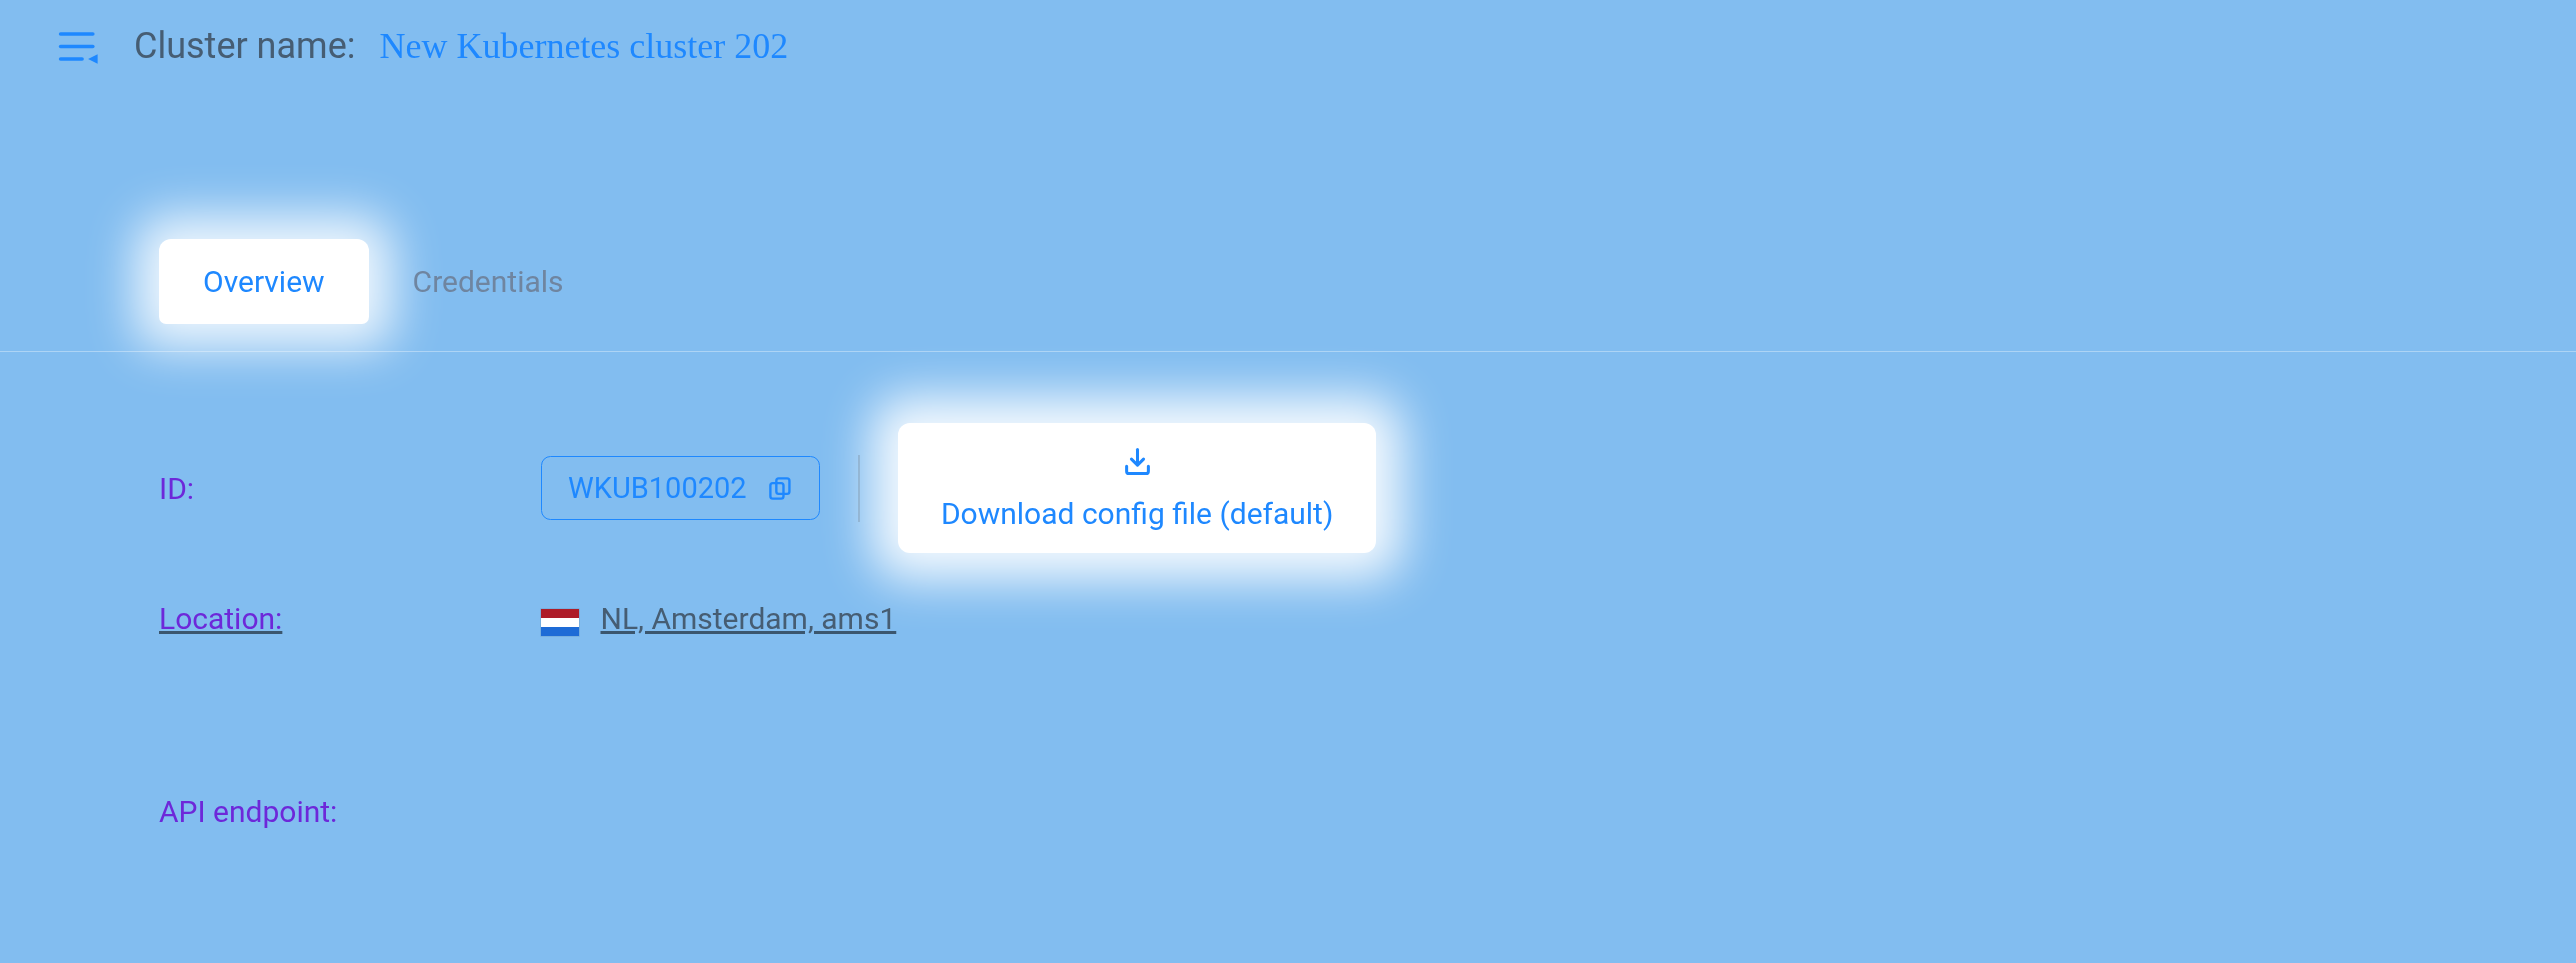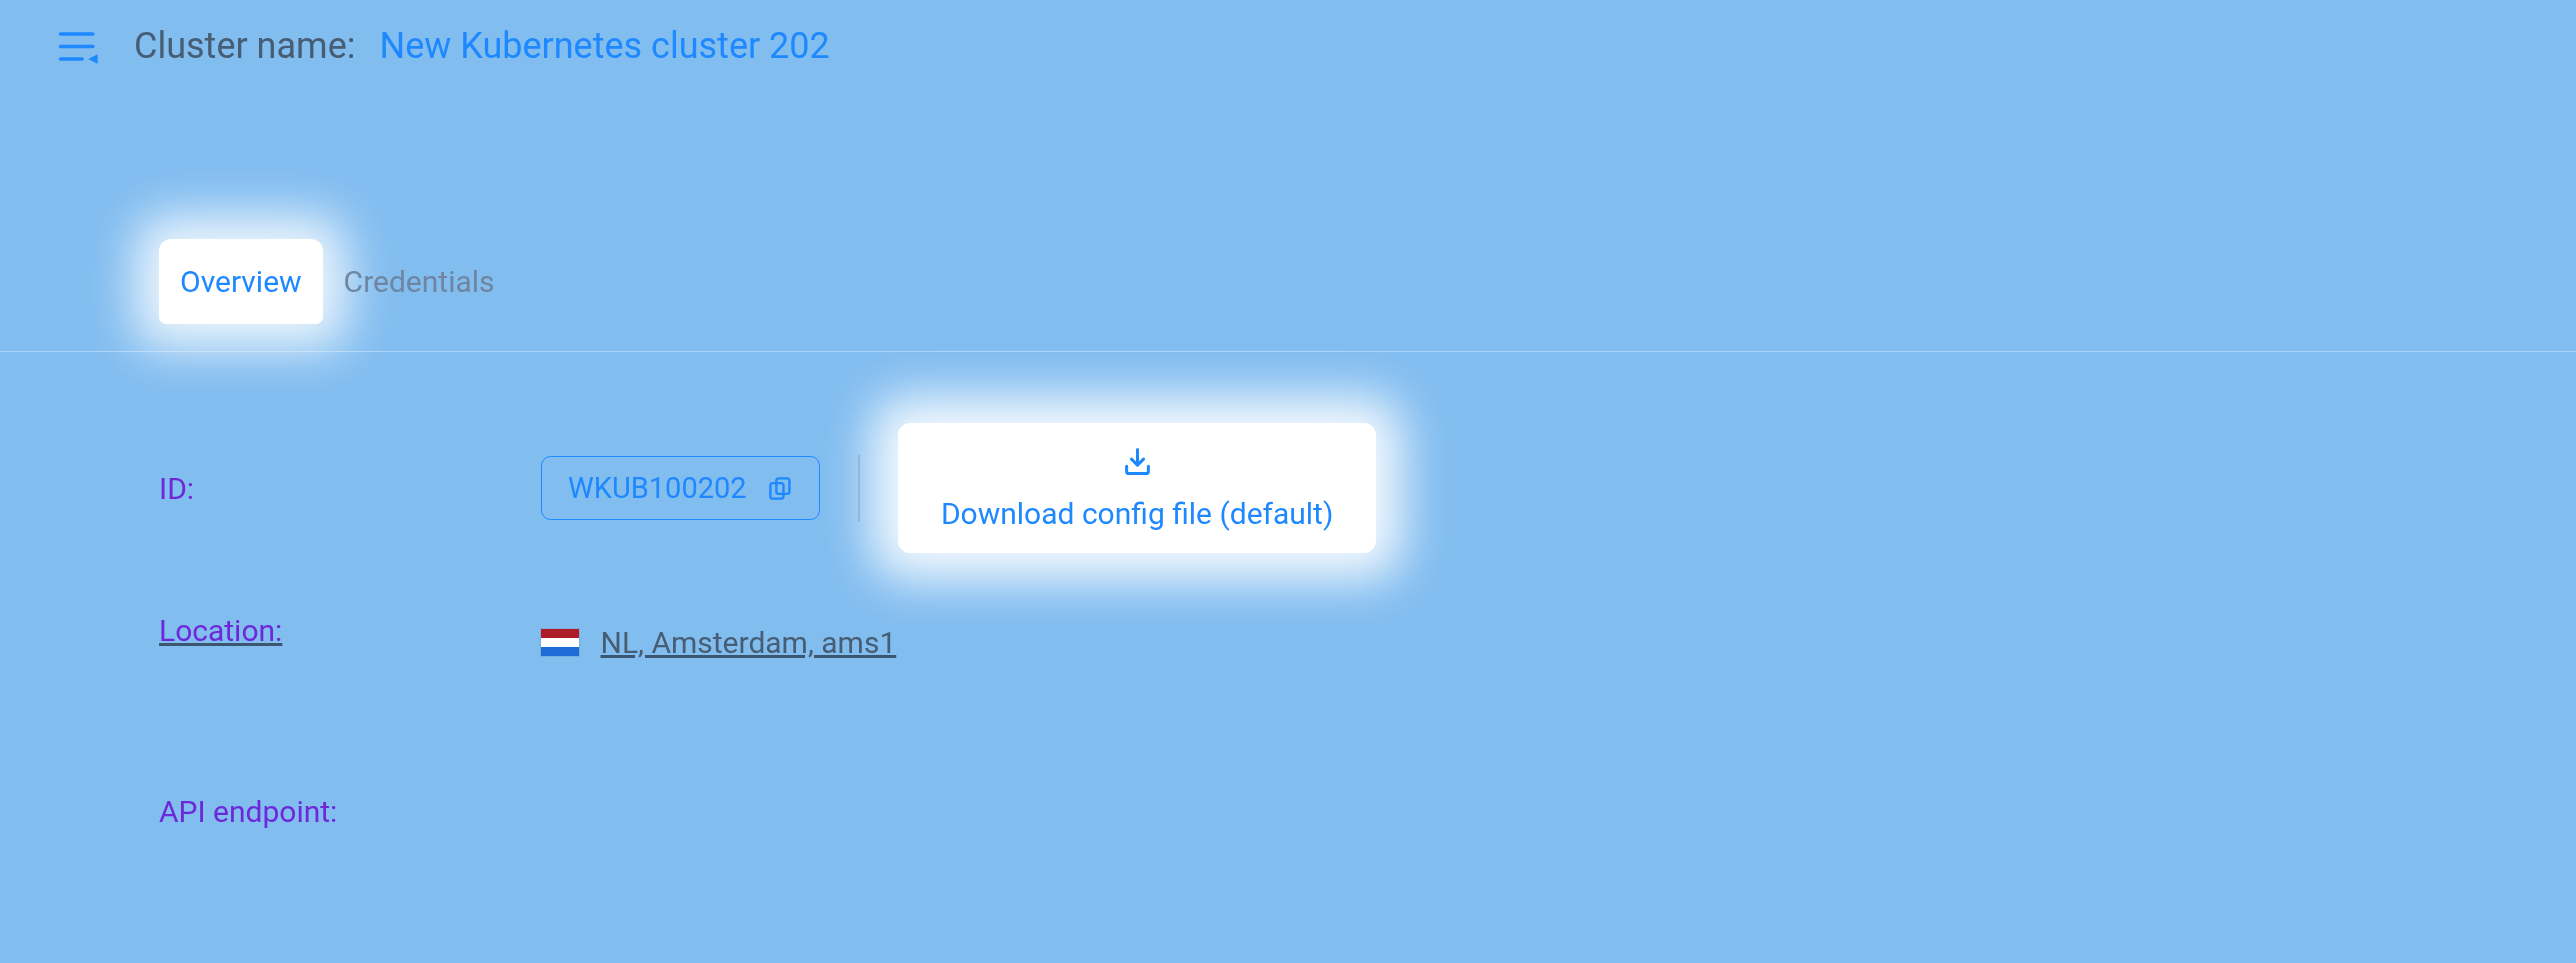--- a/index.html
+++ b/index.html
@@ -25,34 +25,34 @@
     gap: 34px;
   }
   .menu-icon svg { display:block; }
   .title-wrap {
     display: flex;
     align-items: baseline;
     gap: 24px;
     font-size: 36px;
   }
   .title-label { color:#465d73; }
-  .title-value { color:#1e88ff; }
+  .title-value { color:#1e88ff;font-family:Liberation Serif, serif; }
 
   
   .tabs-row {
     position: absolute;
     left: 159px;
     top: 239px;
     display: flex;
     align-items: center;
     font-size: 30px;
     color:#6f85a0;
   }
   .tab {
-    padding: 25px 21px;
+    padding: 25px 44px;
     border-radius: 9.5px;
     cursor: pointer;
   }
   .tab.active {
     background:#fff;
     color:#1e88ff;
     border-radius: 12px 12px 7.2px 7.2px;
     box-shadow: 0 0 48px 24px rgba(255,255,255,0.85);
   }
 
@@ -184,21 +184,21 @@
           <path d="M6 32 v8 a4 4 0 0 0 4 4 h28 a4 4 0 0 0 4 -4 v-8"></path>
         </g>
       </svg>
     </span>
     <span>Download config file (default)</span>
   </div>
 </div>
 
 <div class="detail-row loc">
   <div class="detail-label">Location:</div>
-  <div style="display:flex;align-items:center;margin-top:24px;">
+  <div style="display:flex;align-items:flex-end;">
     <span class="flag">
       <span class="r"></span>
         <span class="w"></span>
         <span class="b"></span>
     </span>
     <span class="loc-value">NL, Amsterdam, ams1</span>
   </div>
 </div>
 
 <div class="detail-row api">

